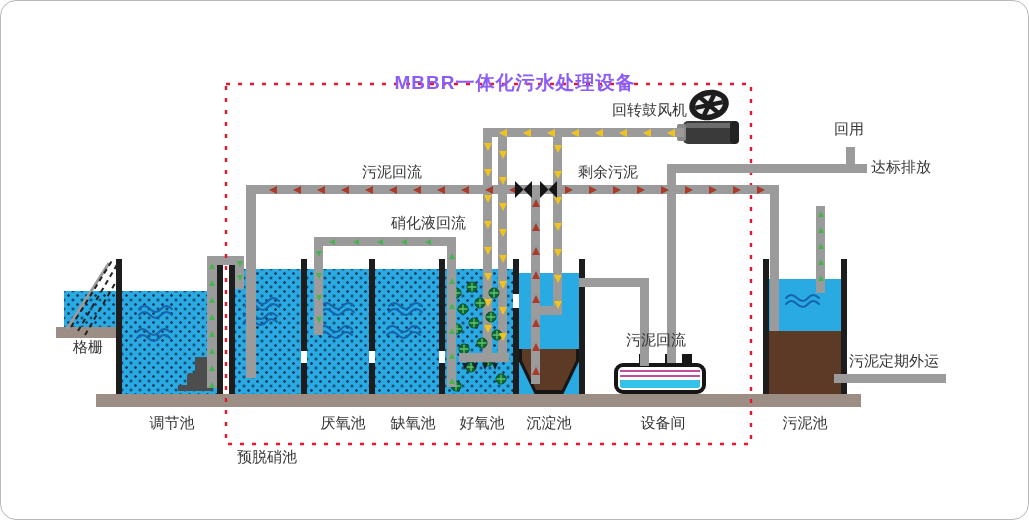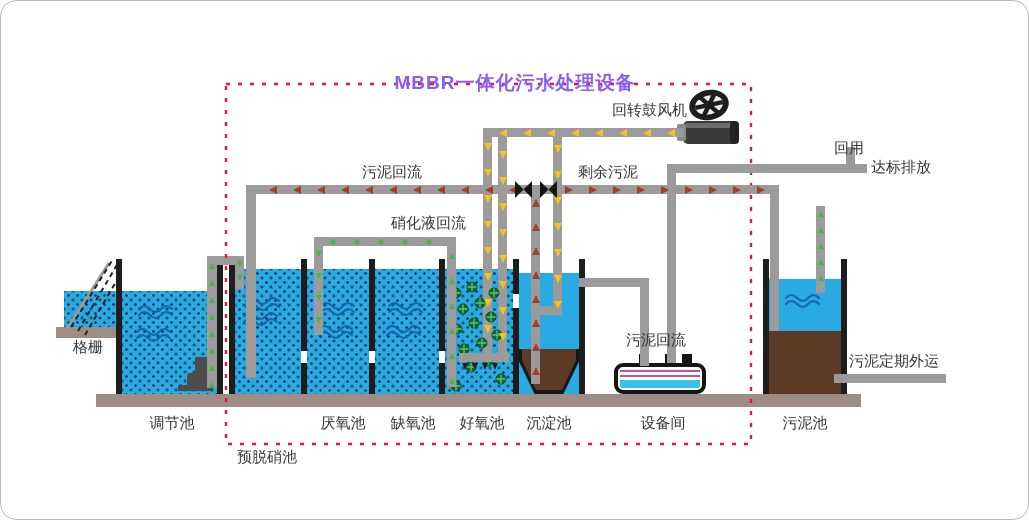--- a/index.html
+++ b/index.html
@@ -97,21 +97,21 @@
       <polygon points="17,0 17,17 8.5,8.5" fill="#161616"></polygon>
   </svg>
   <svg class="abs" style="left:539px;top:180px;z-index:7;" width="17" height="17">
     <polygon points="0,0 0,17 8.5,8.5" fill="#161616"></polygon>
       <polygon points="17,0 17,17 8.5,8.5" fill="#161616"></polygon>
   </svg>
 
   <div class="lbl" style="left:361px;top:162px;">污泥回流</div>
   <div class="lbl" style="left:390px;top:213px;">硝化液回流</div>
   <div class="lbl" style="left:577px;top:162px;">剩余污泥</div>
-  <div class="lbl" style="left:833px;top:138px;">回用</div>
+  <div class="lbl" style="left:833px;top:119px;">回用</div>
   <div class="lbl" style="left:870px;top:157px;">达标排放</div>
   <div class="lbl" style="left:848px;top:351px;">污泥定期外运</div>
 
   <div class="tlbl" style="left:123px;">调节池</div>
   <div class="tlbl" style="left:218px;margin-top:34px;">预脱硝池</div>
   <div class="tlbl" style="left:294px;">厌氧池</div>
   <div class="tlbl" style="left:364px;">缺氧池</div>
   <div class="tlbl" style="left:433px;">好氧池</div>
   <div class="tlbl" style="left:500px;">沉淀池</div>
   <div class="tlbl" style="left:614px;">设备间</div>

